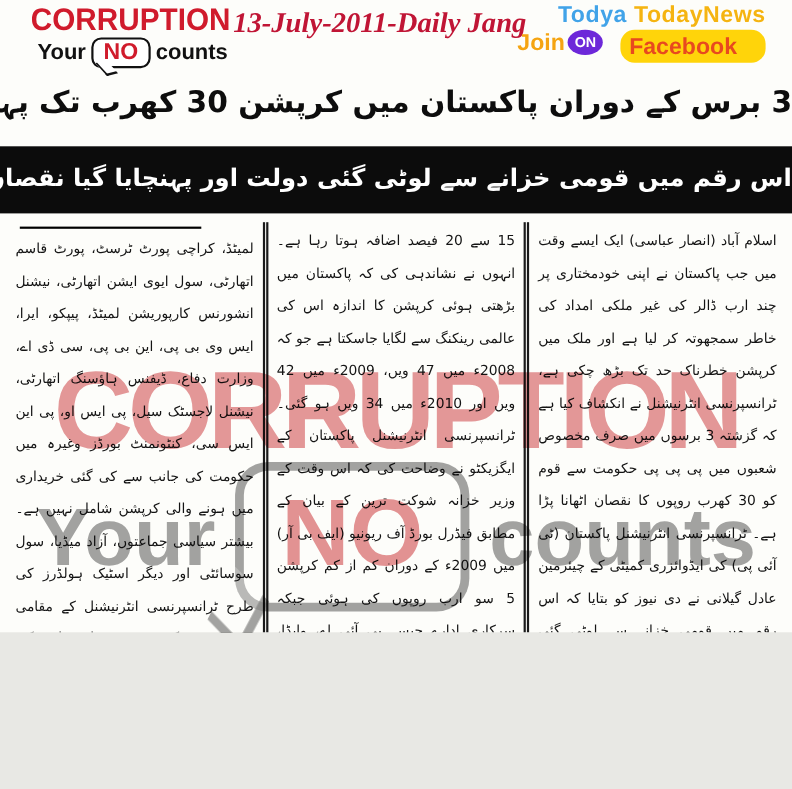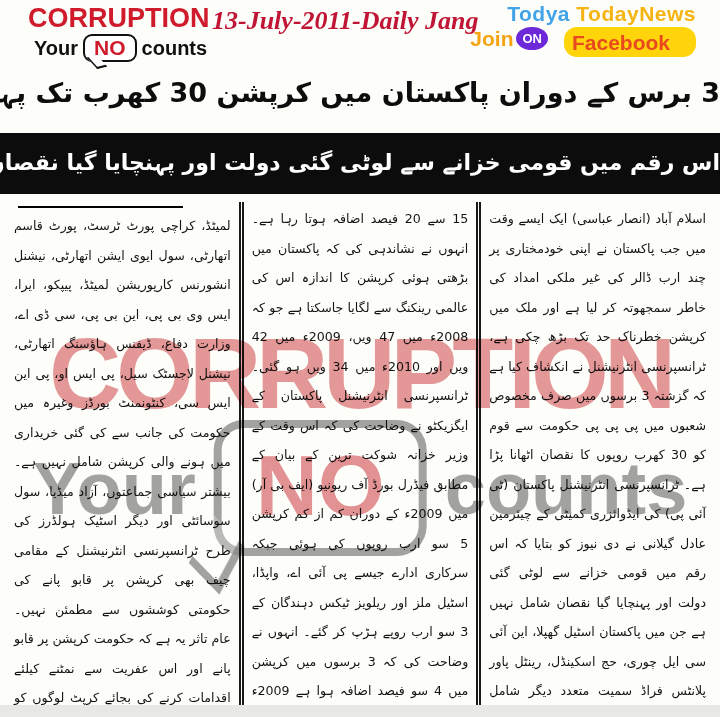--- a/index.html
+++ b/index.html
@@ -1,19 +1,19 @@
 <!DOCTYPE html>
 <html><head>
 <meta charset="utf-8">
 <style>
   * { margin: 0; padding: 0; box-sizing: border-box; }
   html, body { background: #e8e8e4; }
   .page {
     position: relative;
-    width: 720px; height: 705px;
+    width: 720px; height: 575px;
     margin: 0 auto;
     background: #fdfdfa;
     overflow: hidden;
     font-family: "Liberation Sans", sans-serif;
   }
 
   
   .header { position: absolute; top: 0; left: 0; width: 720px; height: 56px; }
   .logo-block { position: absolute; left: 28px; top: 2px; width: 200px; }
   .logo-title {

